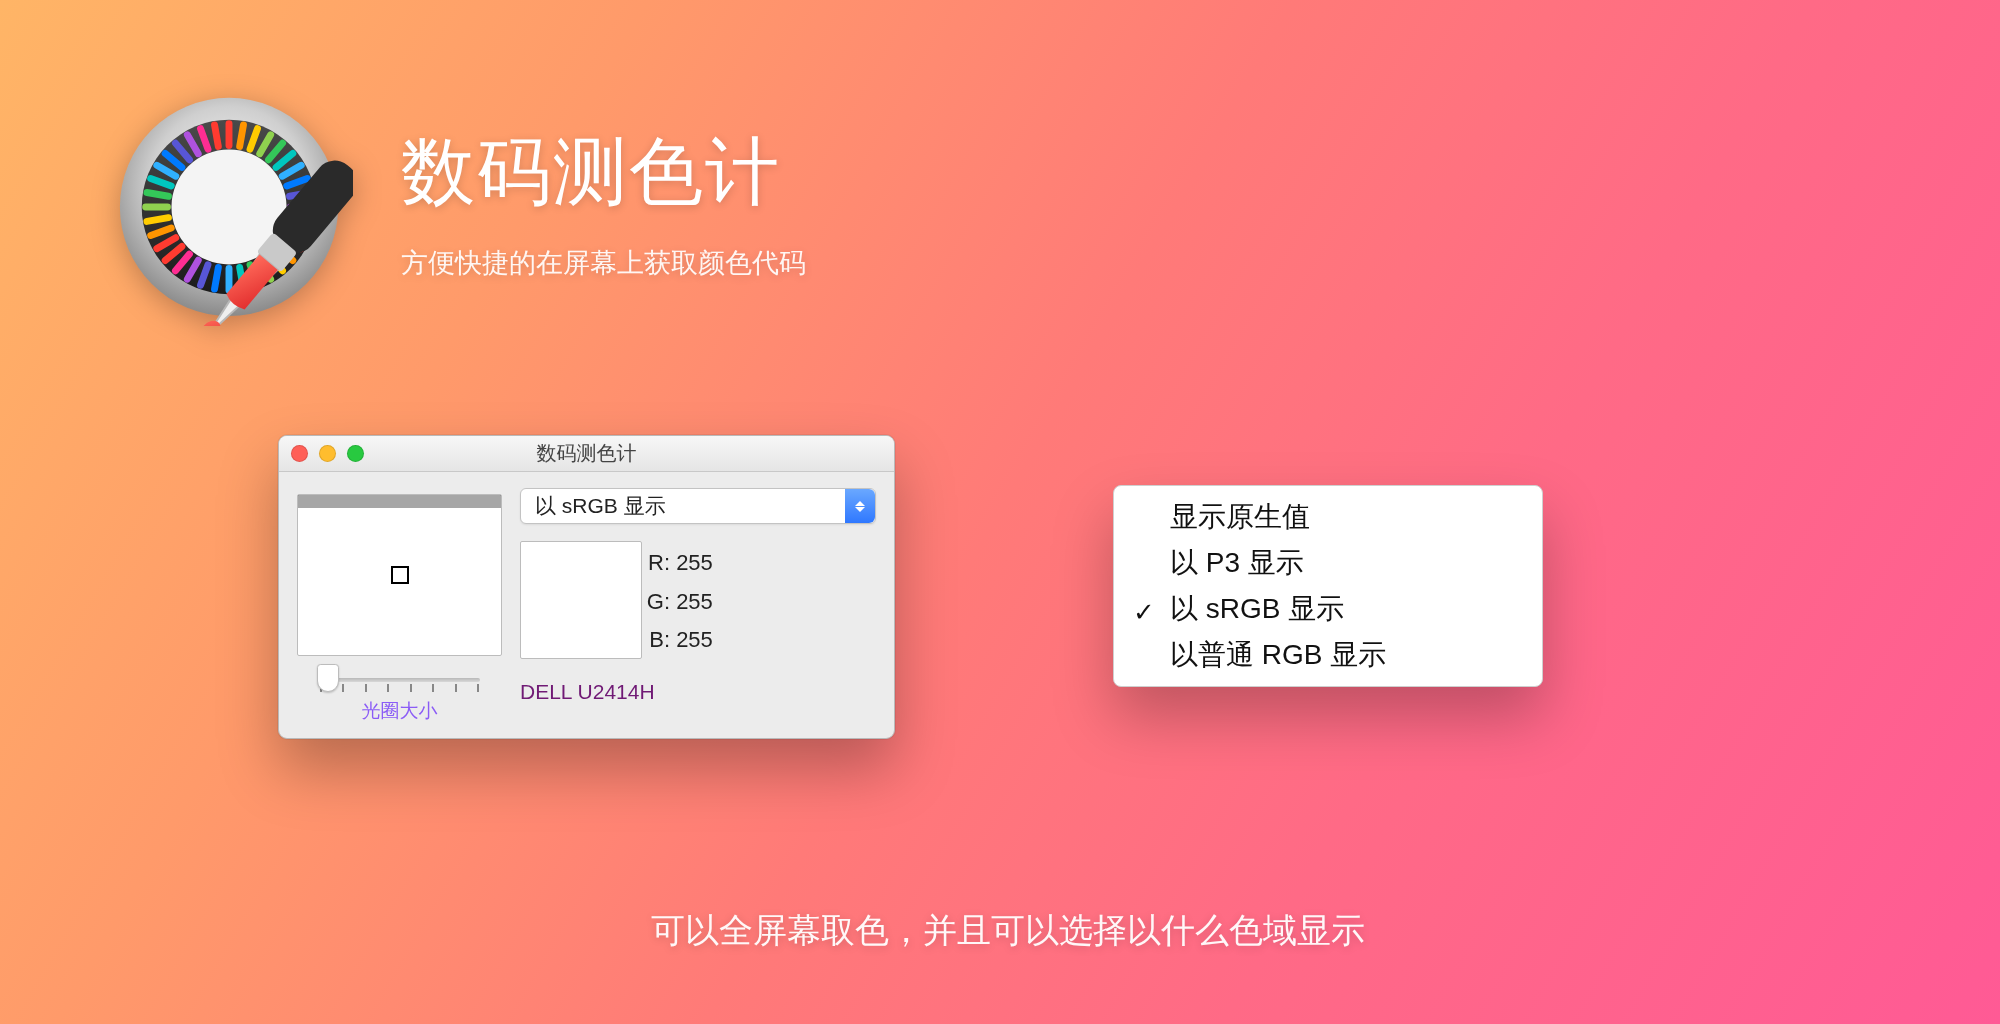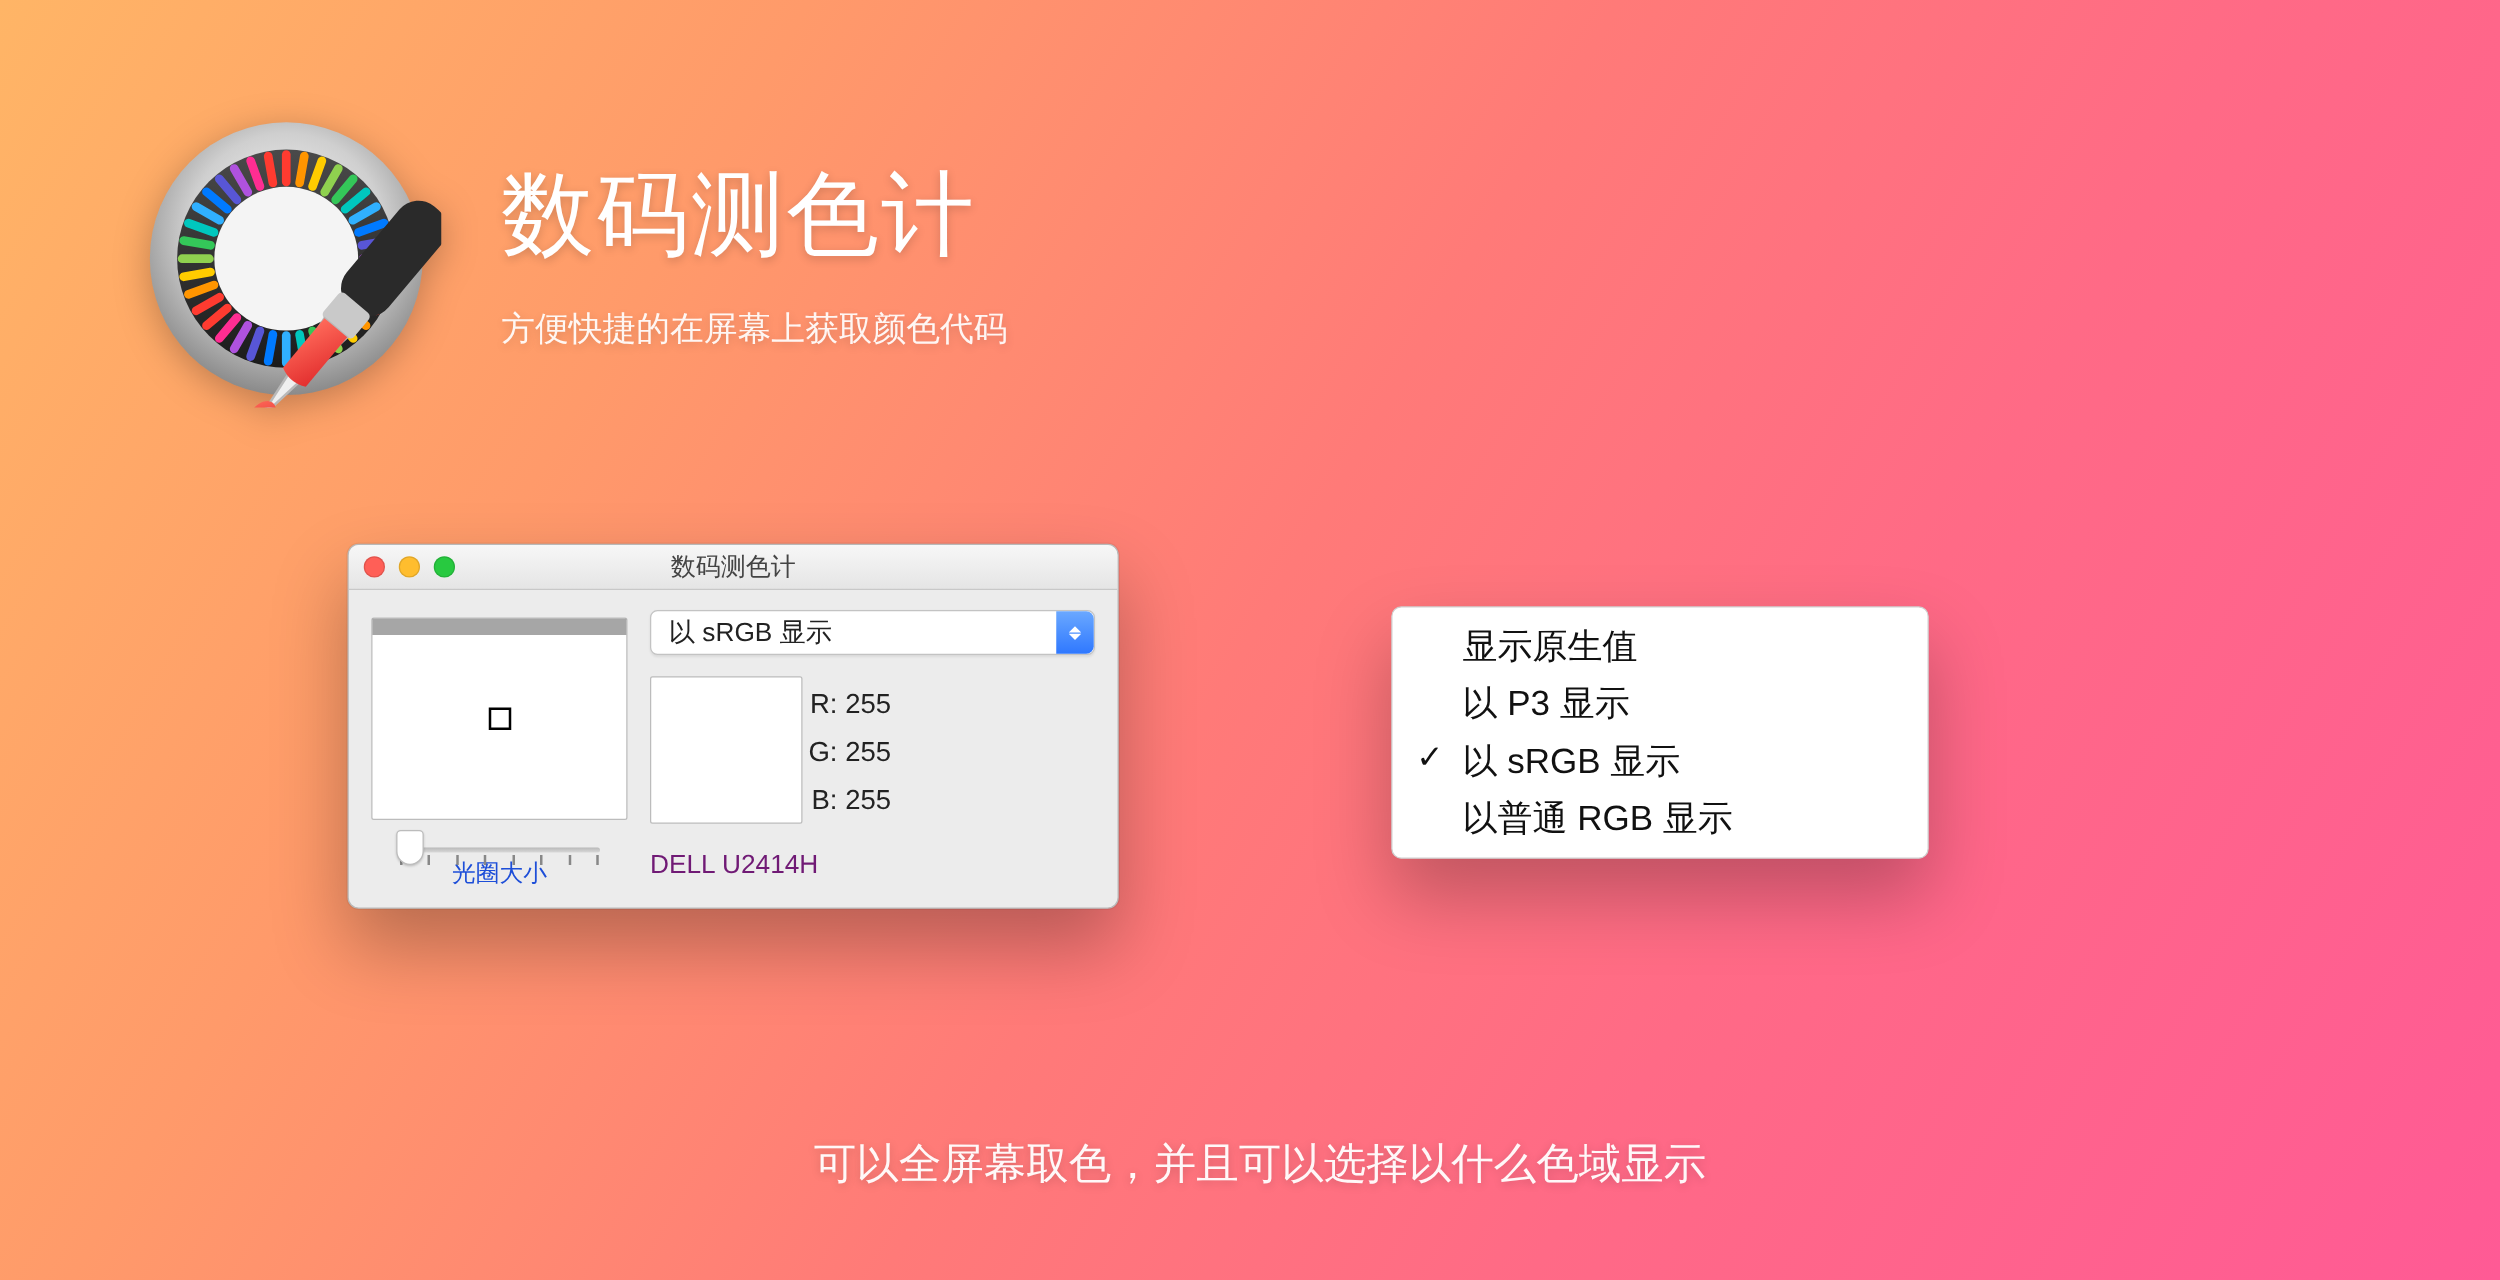--- a/index.html
+++ b/index.html
@@ -125,23 +125,23 @@
   }
   .slider-thumb {
     position:absolute; left:-3px; top:-14px;
     width:22px; height:28px;
     background:#fff;
     border:1px solid #bcbcbc;
     border-radius:4px 4px 12px 12px;
     box-shadow: 0 1px 2px rgba(0,0,0,.2);
   }
   .slider-label {
-    margin-top: 4px;
+    margin-top: 16px;
     font-size: 19px;
-    color: #1d4ed8;
+    color: #8b5cf6;
   }
 
   .dropdown {
     height: 36px;
     background: #fff;
     border: 1px solid #c3c3c3;
     border-radius: 6px;
     display:flex; align-items:center;
     padding: 0 0 0 14px;
     font-size: 21px;
@@ -195,21 +195,21 @@
     left: 1113px;
     top: 485px;
     width: 430px;
     background:#fff;
     border:1px solid #cfcfcf;
     border-radius:8px;
     box-shadow: 0 30px 60px rgba(0,0,0,.25);
     padding: 8px 0;
   }
   .menu-item {
-    display:flex; align-items:flex-start;
+    display:flex; align-items:flex-end;
     padding: 4px 22px 4px 18px;
     font-size: 28px;
     color:#111;
     gap: 14px;
   }
   .menu-item .check {
     width: 24px; text-align:center;
     font-size: 26px;
     color:#111;
     visibility: hidden;

